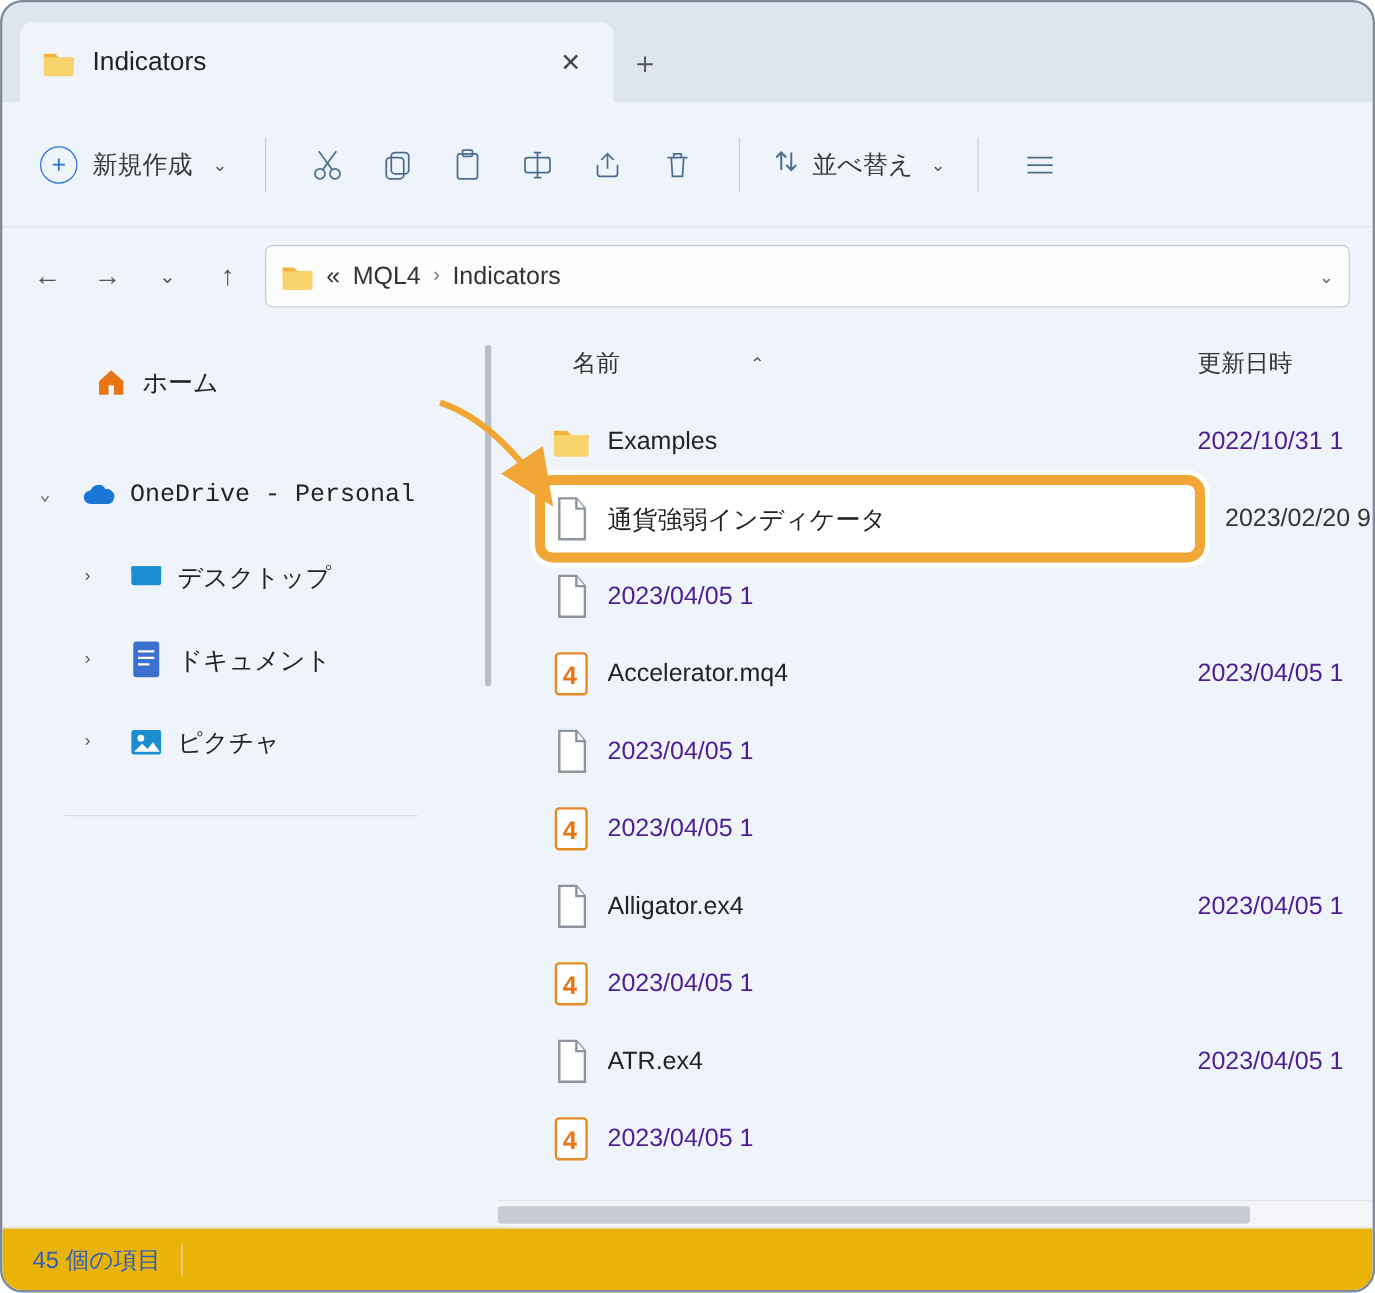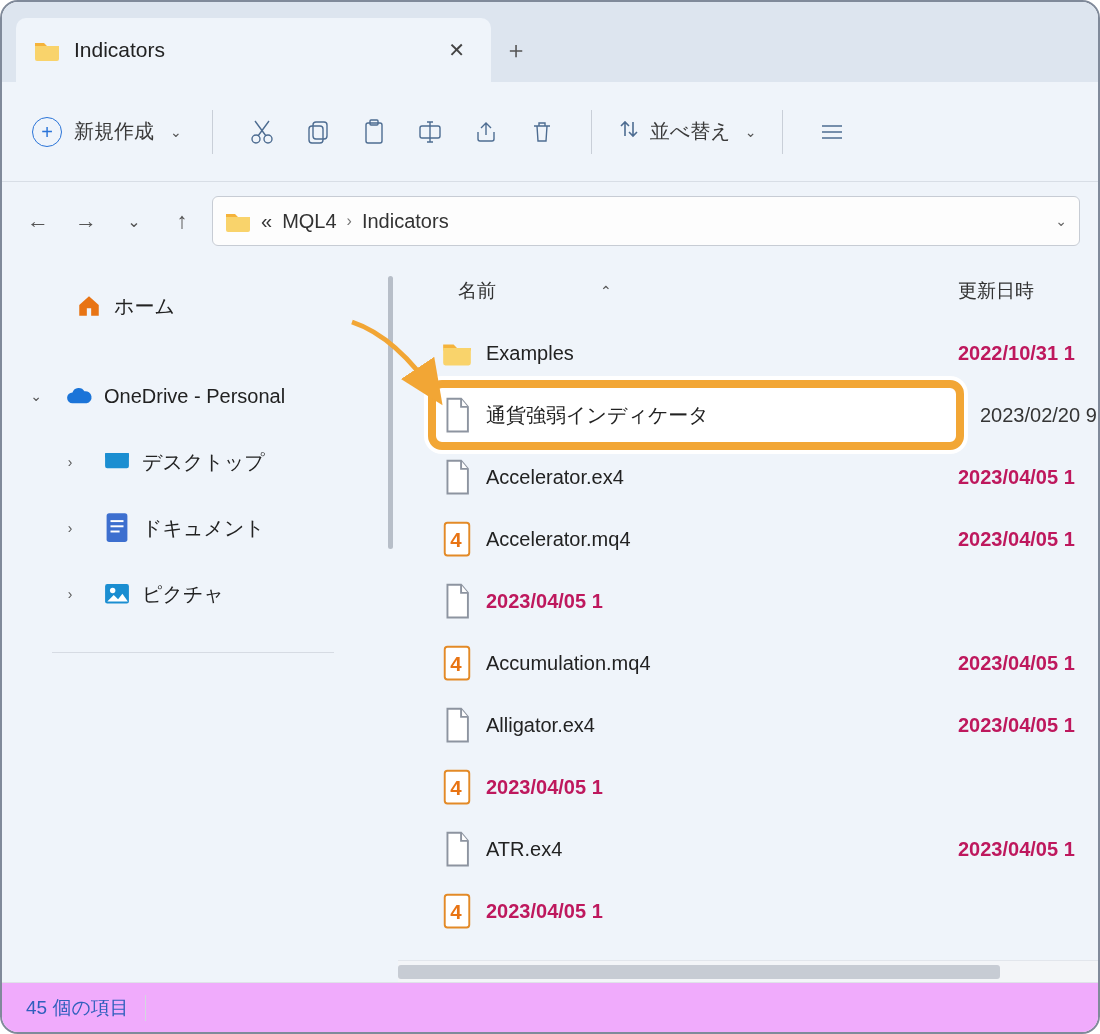--- a/index.html
+++ b/index.html
@@ -32,21 +32,21 @@
   .navrow { height: 78px; background: #eff4fa; display: flex; align-items: center; padding: 0 18px; gap: 12px; }
   .navbtn { width: 36px; height: 36px; display: flex; align-items: center; justify-content: center; color: #555; font-size: 22px; }
   .addrbar { flex: 1; height: 50px; background: #fdfdfd; border: 1px solid #c7ccd4; border-radius: 6px; display: flex; align-items: center; padding: 0 12px; gap: 10px; font-size: 20px; color: #333; }
   .addrbar .folder-ico { width: 26px; height: 22px; flex-shrink: 0; }
   .addrbar .crumb-sep { color: #777; font-size: 16px; }
   .addrbar .spacer { flex: 1; }
   .addrbar .drop { color: #666; font-size: 14px; }
 
   
   .body { flex: 1; display: flex; overflow: hidden; background: #eff4fa; }
-  .sidebar { width: 382px; padding: 20px 14px 5px 14px; display: flex; flex-direction: column; gap: 14px; font-size: 20px; color: #222; }
+  .sidebar { width: 382px; padding: 20px 14px 5px 14px; display: flex; flex-direction: column; gap: 14px; font-size: 20px; color: #222; font-family: Liberation Mono, monospace; }
   .s-item { display: flex; align-items: center; gap: 12px; height: 52px; padding: 0 6px 0 50px; border-radius: 6px; position: relative; }
   .s-item.top { padding-left: 60px; }
   .s-item.root { padding-left: 50px; }
   .s-expand { position: absolute; left: 8px; width: 24px; text-align: center; color: #555; font-size: 14px; }
   .s-expand.child { left: 42px; }
   .s-ico { width: 26px; height: 24px; display: flex; align-items: center; justify-content: center; }
   .s-divider { height: 1px; background: #d6dbe3; margin: 18px 36px 0 36px; }
 
   .splitter { width: 14px; position: relative; }
   .splitter::before { content: ""; position: absolute; left: 4px; top: 16px; bottom: 60%; width: 5px; background: #b7bec8; border-radius: 3px; }
@@ -54,36 +54,36 @@
   .main { flex: 1; display: flex; flex-direction: column; overflow: hidden; }
   .colhead { height: 62px; display: flex; align-items: center; font-size: 19px; color: #333; border-bottom: 1px solid transparent; }
   .col-name { flex: 1; padding-left: 60px; display: flex; align-items: center; gap: 104px; }
   .col-sort { font-size: 14px; color: #555; }
   .col-date { width: 140px; }
 
   .filelist { flex: 1; overflow: hidden; position: relative; }
   .row { height: 62px; display: flex; align-items: center; padding-left: 44px; font-size: 20px; color: #222; position: relative; }
   .row .f-ico { width: 30px; height: 30px; margin-right: 14px; display: flex; align-items: center; justify-content: center; }
   .row .f-name { flex: 1; white-space: nowrap; overflow: hidden; text-overflow: ellipsis; }
-  .row .f-date { width: 140px; color: #be185d; white-space: nowrap; overflow: hidden; font-weight: bold; }
+  .row .f-date { width: 140px; color: #4c1d95; white-space: nowrap; overflow: hidden; }
 
   .highlight-wrap { position: relative; }
   .highlight-ring { position: absolute; left: 30px; right: 134px; top: -4px; bottom: -4px; border: 8px solid #f2a635; border-radius: 14px; box-shadow: 0 0 0 4px #fff inset, 0 0 0 4px #fff; pointer-events: none; }
   .highlight-wrap .row { background: #fff; border-radius: 10px; margin-left: 30px; margin-right: 134px; padding-left: 14px; }
   .hl-date { position: absolute; right: 0; top: 0; height: 62px; width: 118px; display: flex; align-items: center; color: #353535; font-size: 20px; }
 
   
   .arrow { position: absolute; left: 345px; top: 310px; pointer-events: none; }
 
   
   .hscroll { height: 22px; background: #f3f5f8; border-top: 1px solid #e2e6ec; position: relative; margin-top: auto; }
   .hscroll .thumb { position: absolute; left: 0; top: 4px; height: 14px; width: 86%; background: #c7ccd4; border-radius: 3px; }
 
   
-  .status { height: 50px; background: #f0abfc; border-top: 1px solid #dfe3e9; display: flex; align-items: center; padding: 0 24px; font-size: 19px; color: #2f5fbd; }
+  .status { height: 50px; background: #eab308; border-top: 1px solid #dfe3e9; display: flex; align-items: center; padding: 0 24px; font-size: 19px; color: #2f5fbd; }
   .status .sep { width: 1px; height: 26px; background: #d3d7de; margin-left: 16px; }
 
   
   svg { overflow: visible; }
 
   
   .folder-ico svg path.tab { fill: #f5b33b; }
   .folder-ico svg path.body { fill: #f9d36b; }
 
   
@@ -292,21 +292,20 @@
           <div class="hl-date">2023/02/20 9</div>
           <div class="highlight-ring"></div>
         </div>
         <div class="row">
           <span class="f-ico file-ico">
             <svg viewBox="0 0 22 28">
               <path d="M4 2 h10 l5 6 v18 H4 z"></path>
               <path d="M14 2 v6 h5"></path>
             </svg>
           </span>
-          <span class="f-name">Accelerator.ex4</span>
           <span class="f-date">2023/04/05 1</span>
         </div>
         <div class="row">
           <span class="f-ico mq4-ico">
             <svg viewBox="0 0 22 28">
               <rect x="2" y="2" width="18" height="24" rx="2"></rect>
               <text x="6" y="20" class="num">4</text>
             </svg>
           </span>
           <span class="f-name">Accelerator.mq4</span>
@@ -321,21 +320,20 @@
           </span>
           <span class="f-date">2023/04/05 1</span>
         </div>
         <div class="row">
           <span class="f-ico mq4-ico">
             <svg viewBox="0 0 22 28">
               <rect x="2" y="2" width="18" height="24" rx="2"></rect>
               <text x="6" y="20" class="num">4</text>
             </svg>
           </span>
-          <span class="f-name">Accumulation.mq4</span>
           <span class="f-date">2023/04/05 1</span>
         </div>
         <div class="row">
           <span class="f-ico file-ico">
             <svg viewBox="0 0 22 28">
               <path d="M4 2 h10 l5 6 v18 H4 z"></path>
               <path d="M14 2 v6 h5"></path>
             </svg>
           </span>
           <span class="f-name">Alligator.ex4</span>

